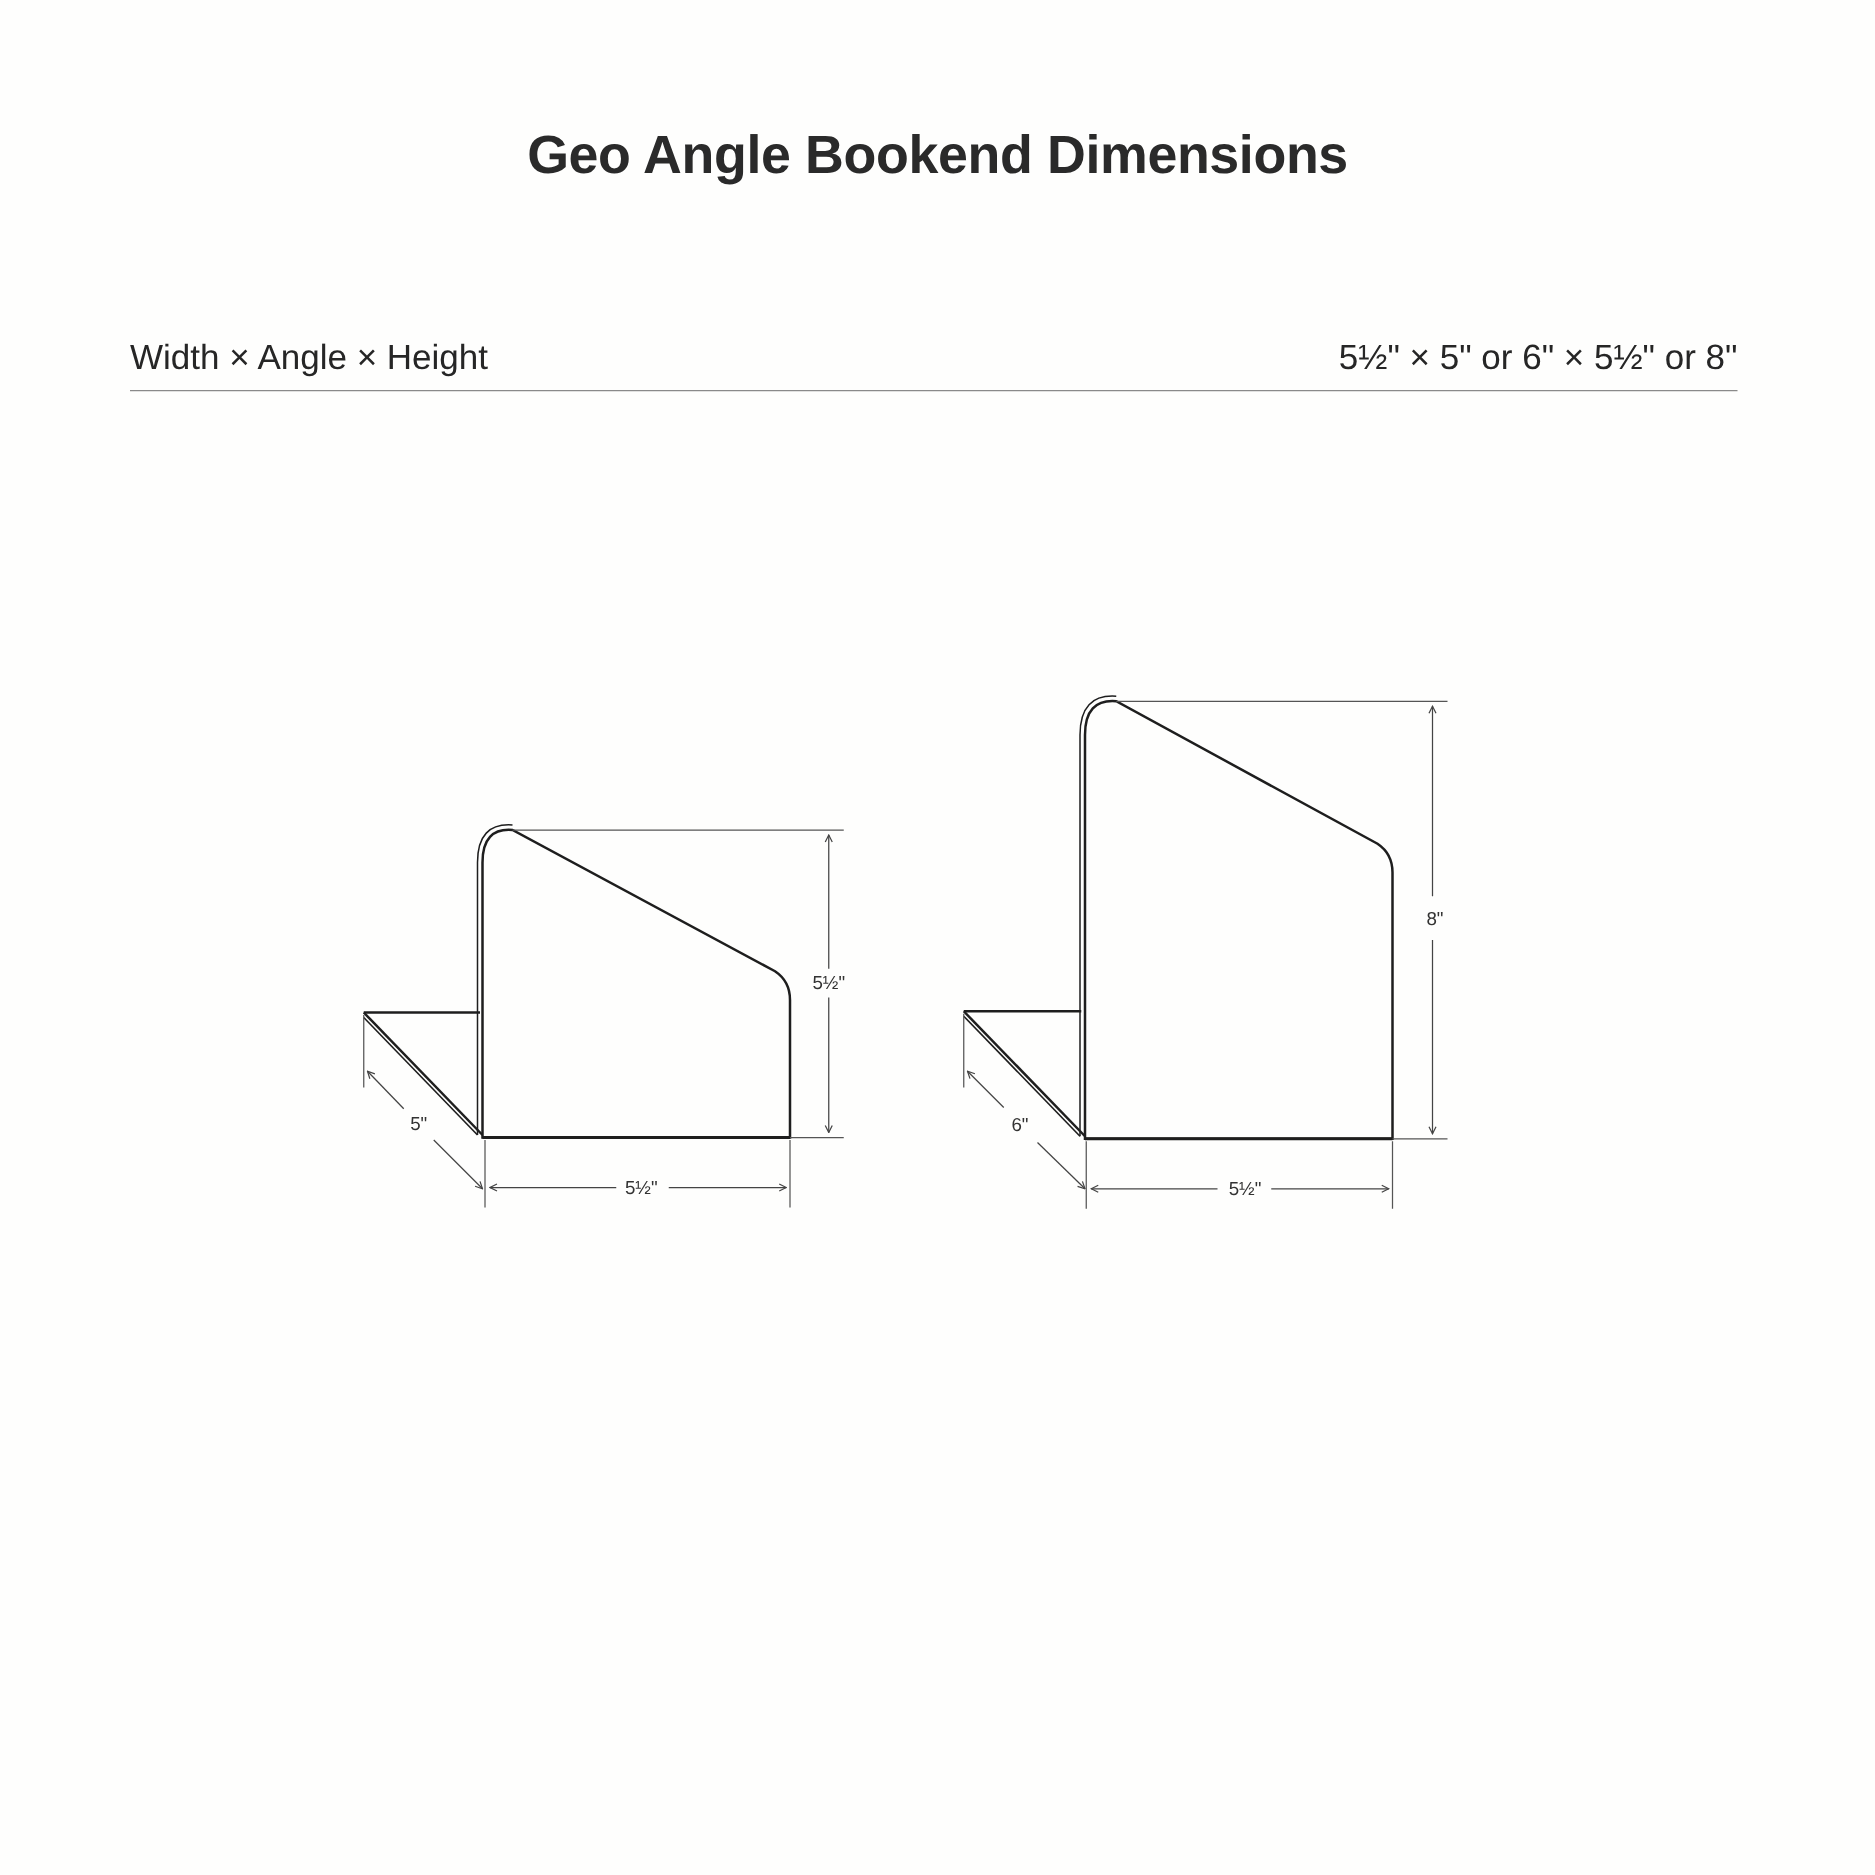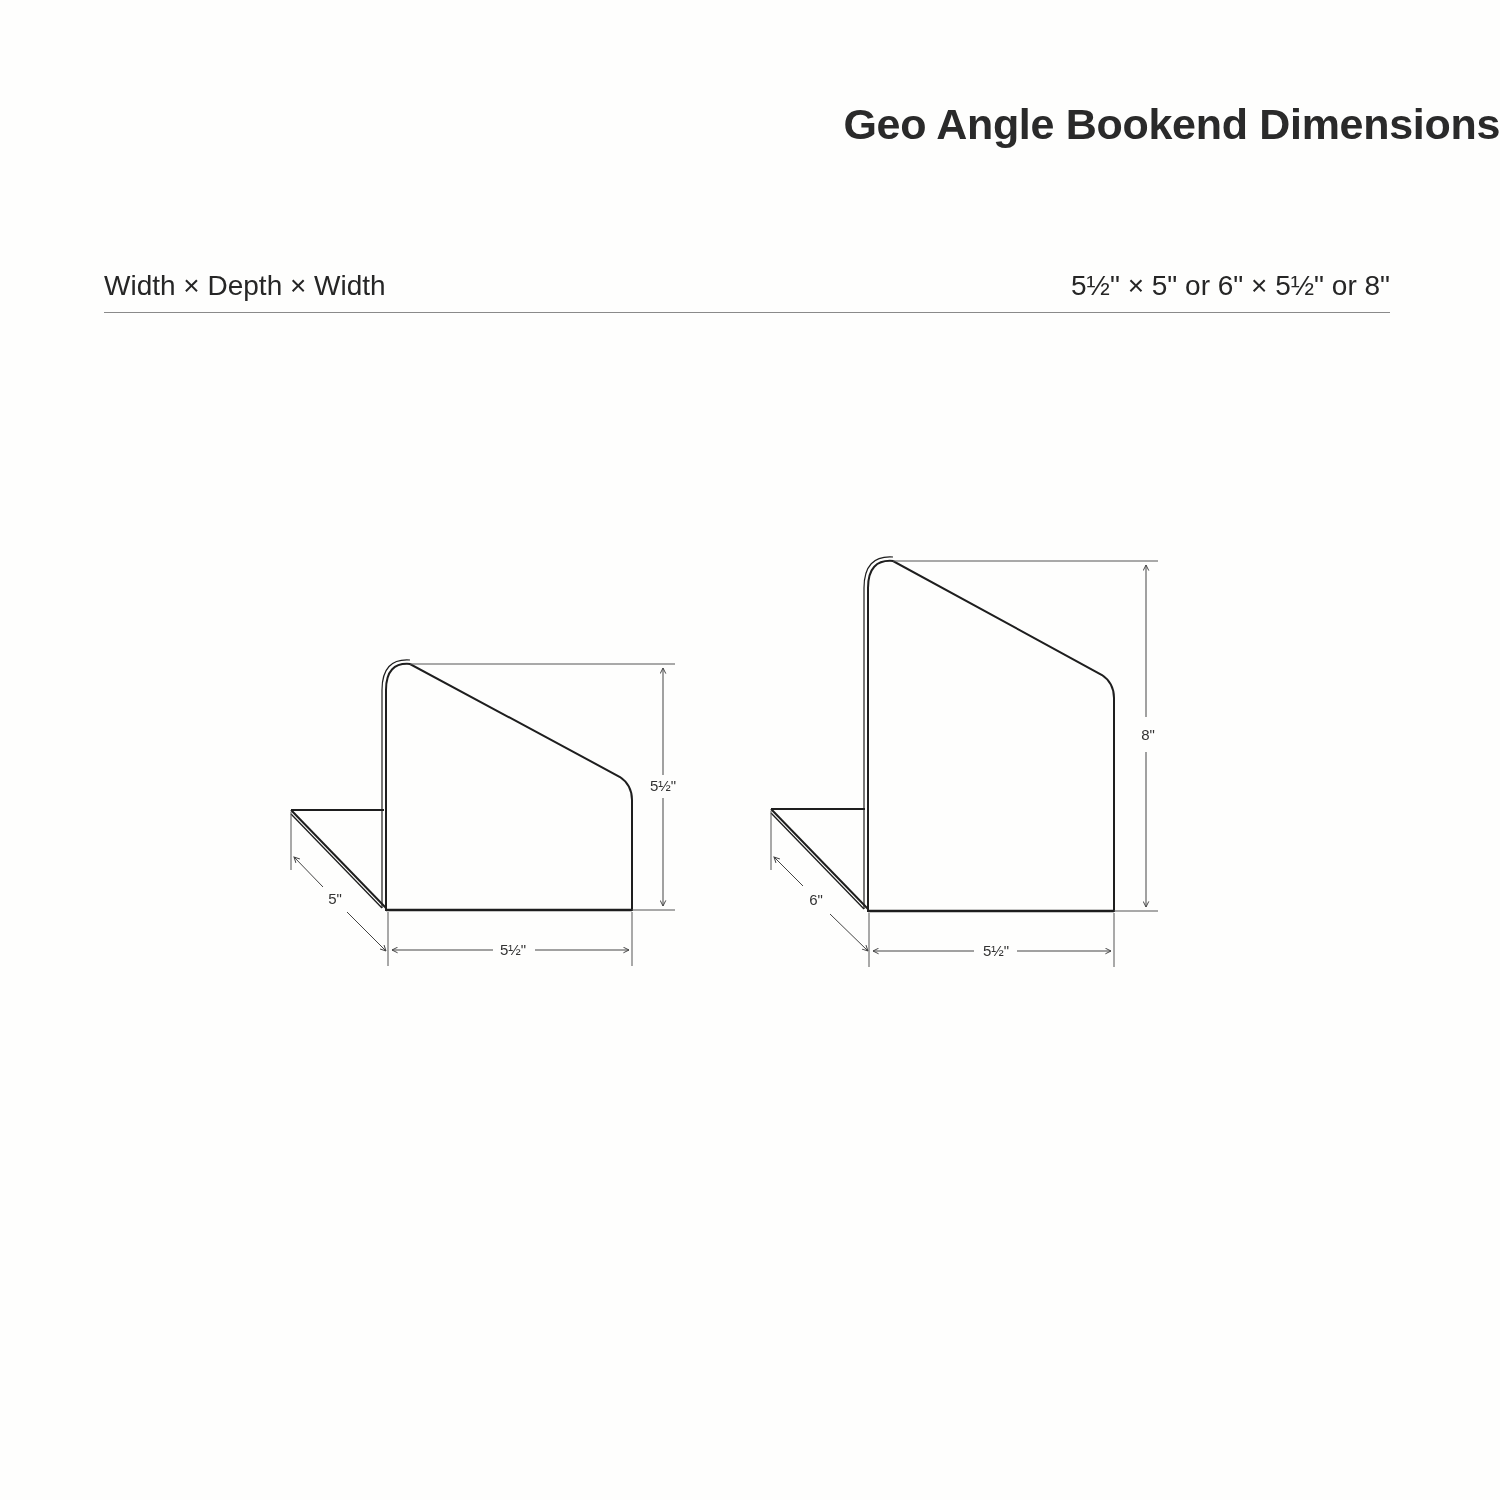--- a/index.html
+++ b/index.html
@@ -1,40 +1,40 @@
 <!DOCTYPE html>
 <html><head>
 <meta charset="utf-8">
 <style>
   html, body { margin:0; padding:0; }
   body {
     width:1500px; height:1500px; background:#fefefd; position:relative; overflow:hidden;
     font-family:"Liberation Sans", sans-serif; color:#262626;
   }
   .title {
-    position:absolute; left:0; width:1500px; top:100px; text-align:right;
+    position:absolute; left:0; width:1500px; top:100px; text-align:center;
     font-size:43px; font-weight:bold; letter-spacing:-0.3px; color:#2a2a2a;
   }
   .spec-row {
     position:absolute; left:104px; width:1286px; top:268px; height:44px;
     border-bottom:1px solid #8a8a8a;
     font-size:28px; color:#262626;
   }
   .spec-label { position:absolute; left:0; top:2px; }
   .spec-value { position:absolute; right:0; top:2px; }
   svg.drawing { position:absolute; left:0; top:0; }
   .dim { font-family:"Liberation Sans", sans-serif; font-size:15px; fill:#333; }
 </style>
 </head>
 <body>
 
 <div class="title">Geo Angle Bookend Dimensions</div>
 
 <div class="spec-row">
-  <span class="spec-label">Width × Depth × Width</span>
+  <span class="spec-label">Width × Angle × Height</span>
   <span class="spec-value">5½" × 5" or 6" × 5½" or 8"</span>
 </div>
 
 <svg class="drawing" width="1500" height="1500" viewBox="0 0 1500 1500">
   <defs>
     <marker id="arr" viewBox="0 0 10 10" refX="9" refY="5" markerWidth="7" markerHeight="7" orient="auto-start-reverse">
       <path d="M1,1 L9,5 L1,9" fill="none" stroke="#444" stroke-width="1.4"></path>
     </marker>
   </defs>
 

